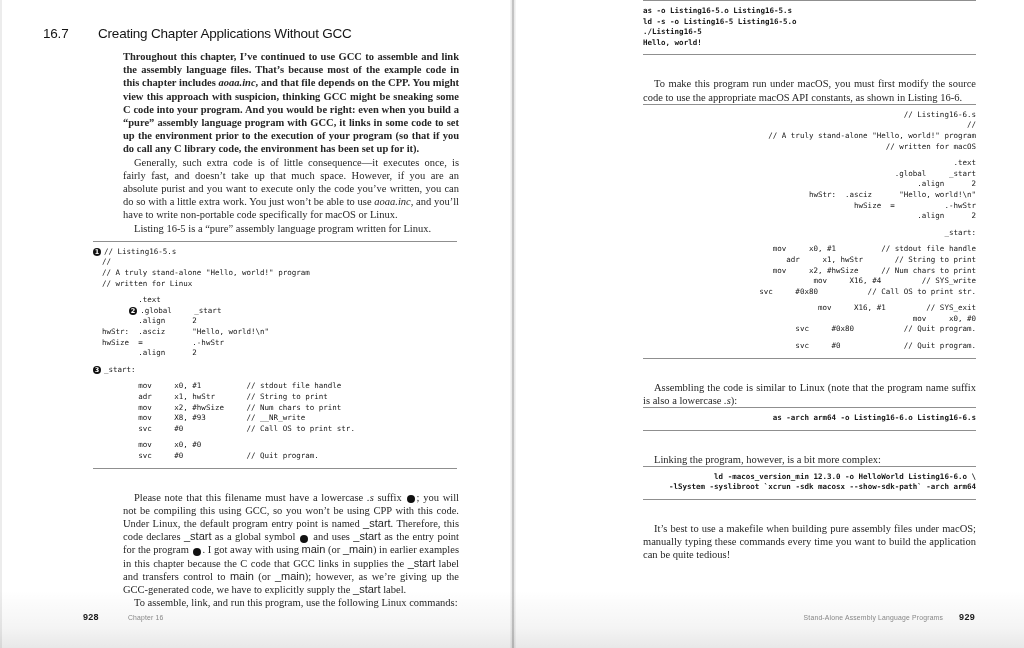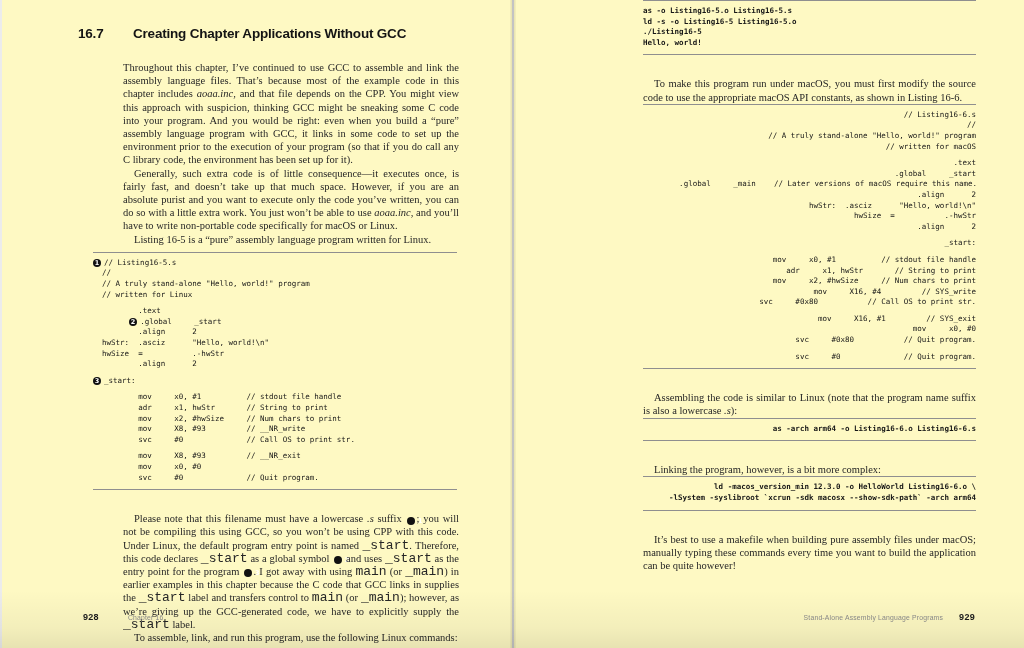--- a/index.html
+++ b/index.html
@@ -3,55 +3,55 @@
 <meta charset="utf-8">
 <style>
   html,body{margin:0;padding:0;}
   body{
     width:1024px;height:648px;position:relative;overflow:hidden;
     background:#dcdcdc;
     font-family:"Liberation Serif",serif;
     -webkit-font-smoothing:antialiased;
   }
   .page{
-    position:absolute;top:0;width:510px;height:648px;background:#fef9c3;
+    position:absolute;top:0;width:510px;height:648px;background:#ffffff;
   }
   .page.left{left:2px;}
   .page.right{left:514px;}
   .gutter{
     position:absolute;left:510px;top:0;width:6px;height:648px;
     background:linear-gradient(to right, rgba(0,0,0,0.03), rgba(0,0,0,0.13) 50%, rgba(0,0,0,0.03));
   }
   .edge-left{
     position:absolute;left:0;top:0;width:2px;height:648px;background:#ececec;
   }
   .bottom-shade{
     position:absolute;left:0;right:0;bottom:0;height:58px;pointer-events:none;
     background:linear-gradient(to bottom, rgba(0,0,0,0) 0%, rgba(0,0,0,0.045) 65%, rgba(0,0,0,0.09) 100%);
   }
 
   
   .heading{
     display:flex;align-items:baseline;
-    margin:26px 0 0 76px;
-    font-family:"Liberation Sans",sans-serif;font-weight:bold;color:#141414;
+    margin:26px 0 0 41px;
+    font-family:"Liberation Sans",sans-serif;font-weight:normal;color:#141414;
     font-size:13.5px;letter-spacing:-0.2px;
   }
   .heading .secnum{width:55px;flex:0 0 55px;}
   .para{
     margin:0 0 0 121px;width:336px;
     font-size:10.5px;line-height:13.2px;color:#262626;
     text-align:justify;
   }
   .para.indent{text-indent:11px;}
-  .para.first{margin-top:20px;}
+  .para.first{margin-top:9px;font-weight:bold;}
   .page.right .para{margin-left:129px;width:333px;}
 
   i{font-style:italic;}
-  .ic{font-family:Liberation Mono, monospace;font-size:13px;}
+  .ic{font-family:Liberation Sans, sans-serif;font-size:11px;}
 
   
   .codeblock{
     font-family:"DejaVu Sans Mono",monospace;font-size:7.5px;color:#161616;
     border-top:1px solid #8f8f8f;border-bottom:1px solid #8f8f8f;
     padding:5px 0 6px 0;
   }
   .page.left .codeblock{margin:6px 0 0 91px;width:364px;}
   .page.right .codeblock{margin:0 0 0 129px;width:333px;}
   .codeblock.cmd{font-weight:bold;}
@@ -109,21 +109,20 @@
       <div class="cl"><span>          .align      2</span></div>
       <div class="cl blank"></div>
       <div class="cl"><span class="mk">3</span><span>_start:</span></div>
       <div class="cl blank"></div>
       <div class="cl"><span>          mov     x0, #1          // stdout file handle</span></div>
       <div class="cl"><span>          adr     x1, hwStr       // String to print</span></div>
       <div class="cl"><span>          mov     x2, #hwSize     // Num chars to print</span></div>
       <div class="cl"><span>          mov     X8, #93         // __NR_write</span></div>
       <div class="cl"><span>          svc     #0              // Call OS to print str.</span></div>
       <div class="cl blank"></div>
-      <div class="cl"><span>          mov     X8, #93         // __NR_exit</span></div>
       <div class="cl"><span>          mov     x0, #0</span></div>
       <div class="cl"><span>          svc     #0              // Quit program.</span></div>
     </div>
 
   <p class="para indent mt6">Please note that this filename must have a lowercase <i>.s</i> suffix <span class="mk mk-in">1</span>; you will not be compiling this using GCC, so you won’t be using CPP with this code. Under Linux, the default program entry point is named <span class="ic">_start</span>. Therefore, this code declares <span class="ic">_start</span> as a global symbol <span class="mk mk-in">2</span> and uses <span class="ic">_start</span> as the entry point for the program <span class="mk mk-in">3</span>. I got away with using <span class="ic">main</span> (or <span class="ic">_main</span>) in earlier examples in this chapter because the C code that GCC links in supplies the <span class="ic">_start</span> label and transfers control to <span class="ic">main</span> (or <span class="ic">_main</span>); however, as we’re giving up the GCC-generated code, we have to explicitly supply the <span class="ic">_start</span> label.</p>
   <p class="para indent">To assemble, link, and run this program, use the following Linux commands:</p>
 
   <div class="footer">
     <span class="pnum">928</span>
     <span class="rhead">Chapter 16</span>
@@ -144,21 +143,20 @@
 
   <div class="codeblock mt5">
 
   <div class="cl"><span>// Listing16-6.s</span></div>
       <div class="cl"><span>//</span></div>
       <div class="cl"><span>// A truly stand-alone "Hello, world!" program</span></div>
       <div class="cl"><span>// written for macOS</span></div>
       <div class="cl blank"></div>
       <div class="cl"><span>        .text</span></div>
       <div class="cl"><span>        .global     _start</span></div>
-      <div class="cl"><span>        .global     _main    // Later versions of macOS require this name.</span></div>
       <div class="cl"><span>        .align      2</span></div>
       <div class="cl"><span>hwStr:  .asciz      "Hello, world!\n"</span></div>
       <div class="cl"><span>hwSize  =           .-hwStr</span></div>
       <div class="cl"><span>        .align      2</span></div>
       <div class="cl blank"></div>
       <div class="cl"><span>_start:</span></div>
       <div class="cl blank"></div>
       <div class="cl"><span>        mov     x0, #1          // stdout file handle</span></div>
       <div class="cl"><span>        adr     x1, hwStr       // String to print</span></div>
       <div class="cl"><span>        mov     x2, #hwSize     // Num chars to print</span></div>
@@ -180,21 +178,21 @@
     </div>
 
   <p class="para indent mt6">Linking the program, however, is a bit more complex:</p>
 
   <div class="codeblock cmd mt5">
 
   <div class="cl"><span>ld -macos_version_min 12.3.0 -o HelloWorld Listing16-6.o \</span></div>
       <div class="cl"><span>   -lSystem -syslibroot `xcrun -sdk macosx --show-sdk-path` -arch arm64</span></div>
     </div>
 
-  <p class="para indent mt6">It’s best to use a makefile when building pure assembly files under macOS; manually typing these commands every time you want to build the application can be quite however!</p>
+  <p class="para indent mt6">It’s best to use a makefile when building pure assembly files under macOS; manually typing these commands every time you want to build the application can be quite tedious!</p>
 
   <div class="footer">
     <span class="rhead">Stand-Alone Assembly Language Programs</span>
     <span class="pnum">929</span>
   </div>
 </div>
 
 <div class="gutter"></div>
 <div class="edge-left"></div>
 <div class="bottom-shade"></div>

